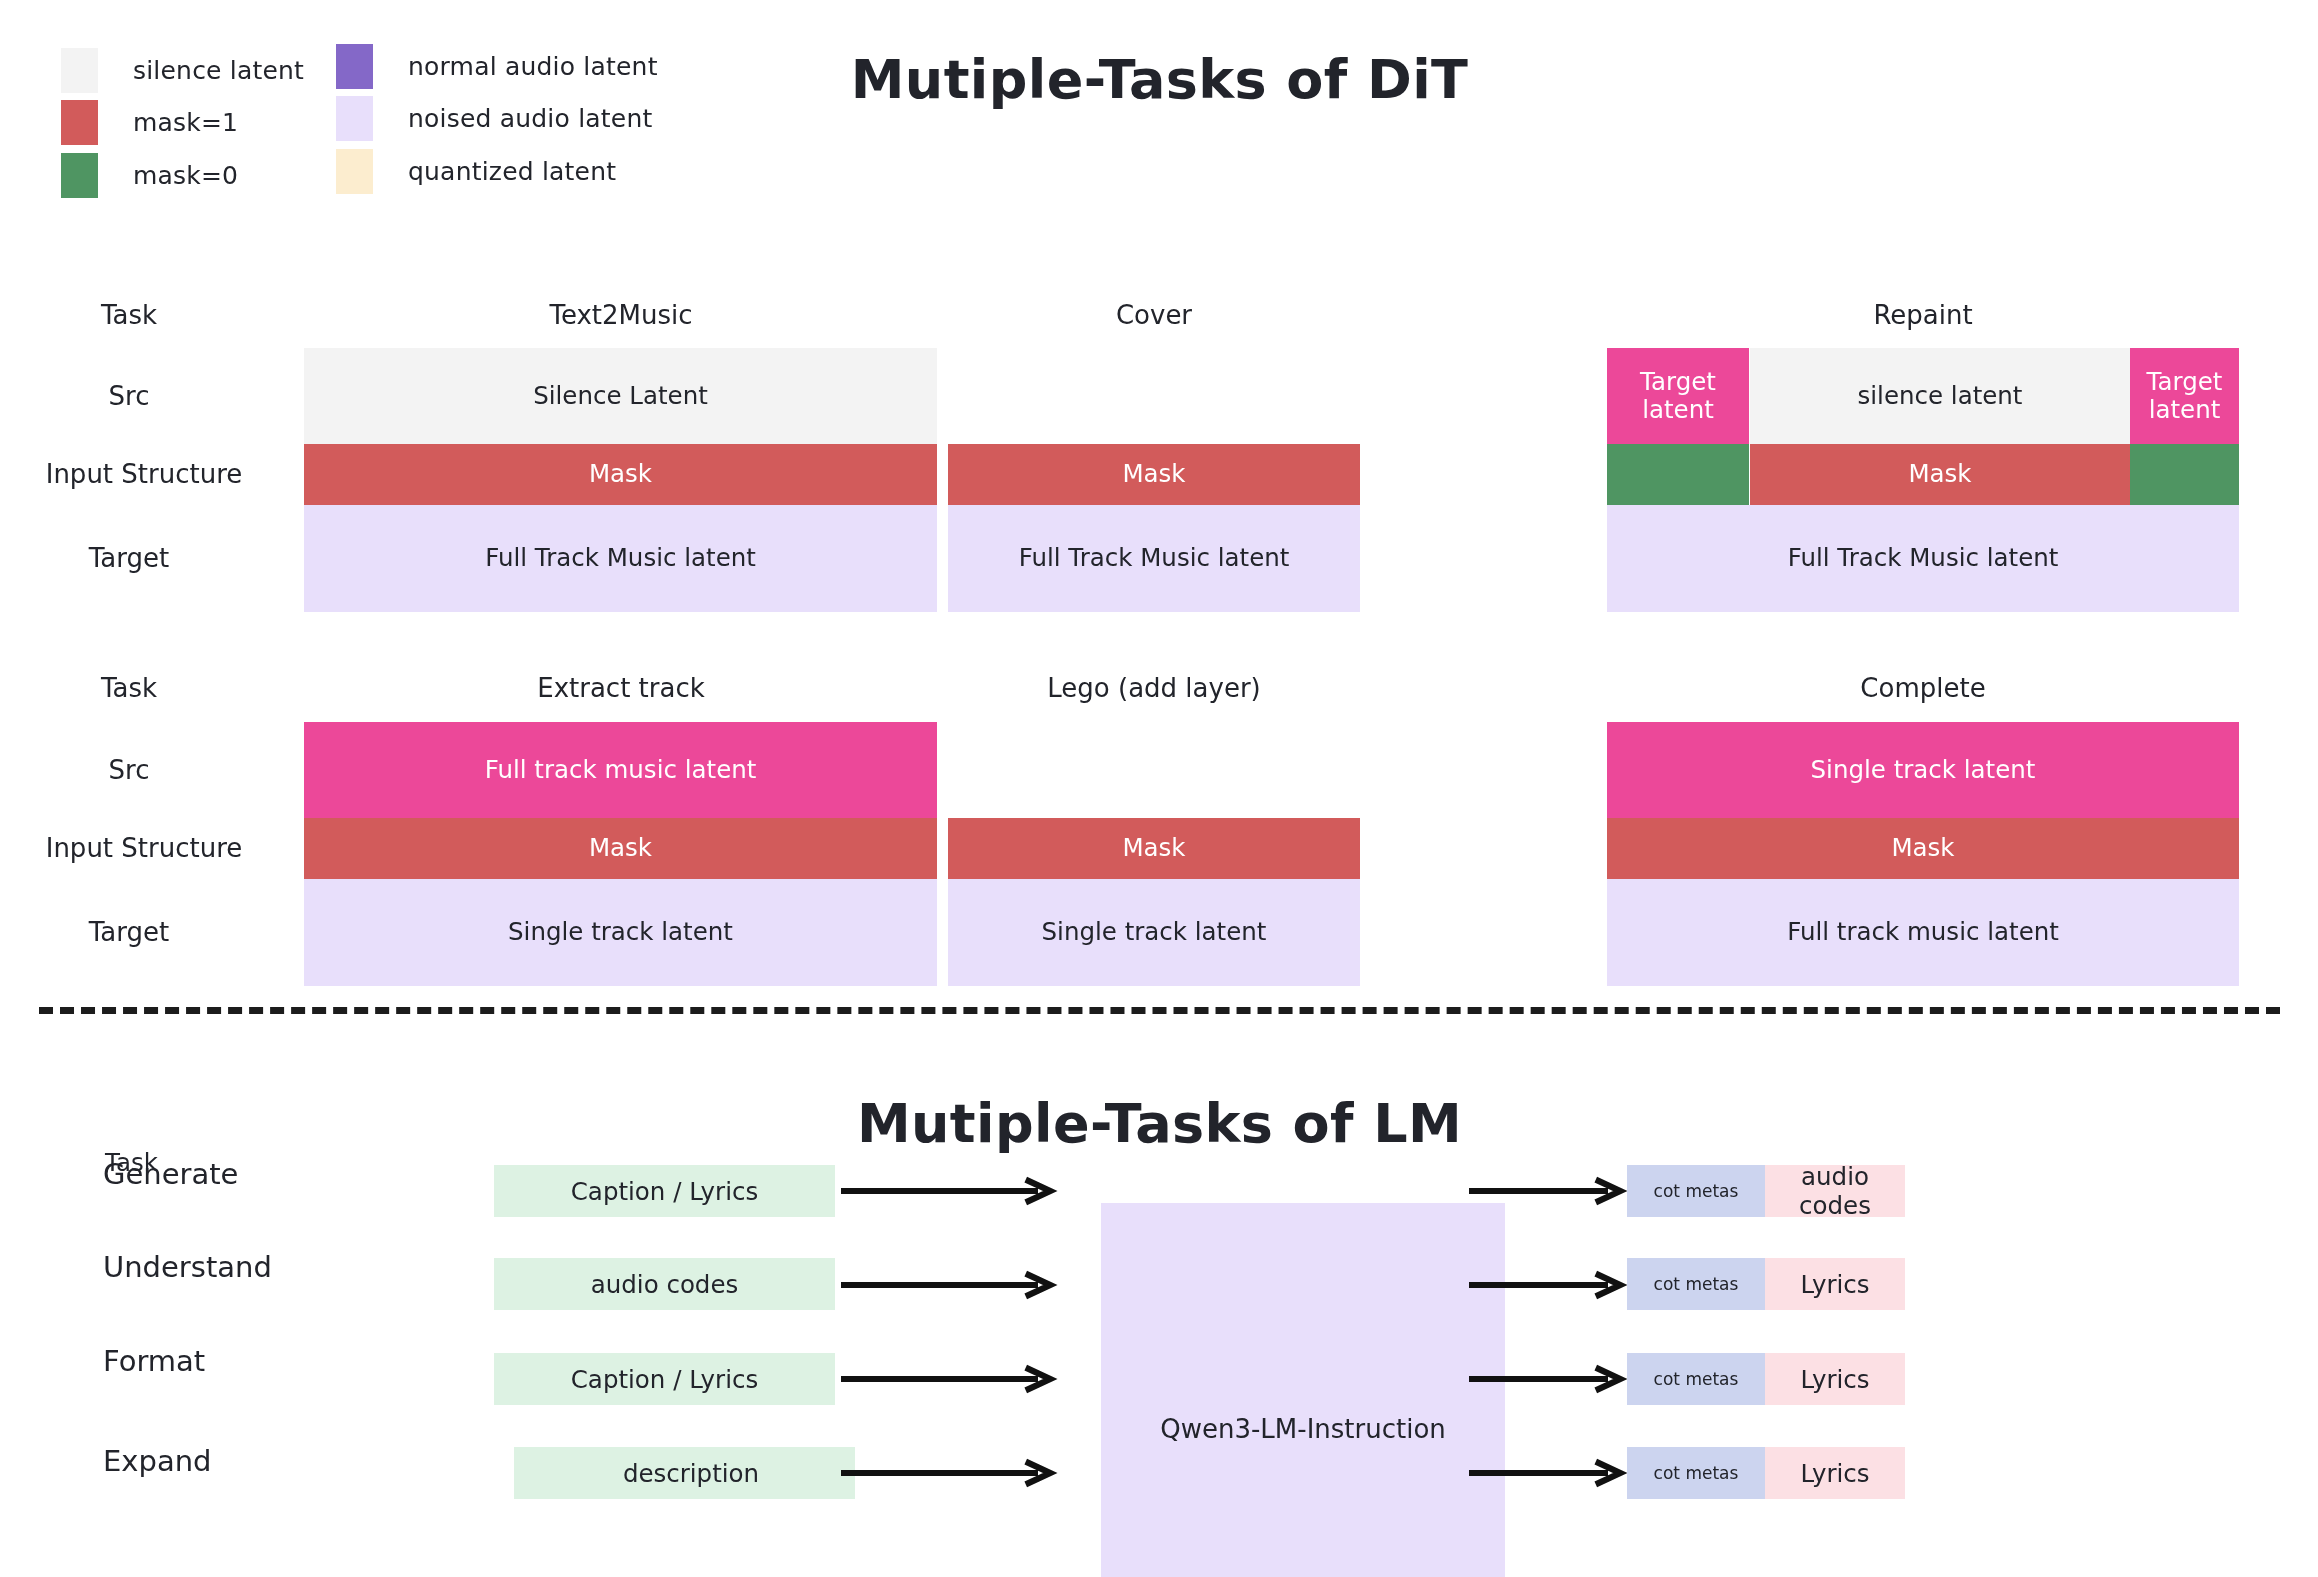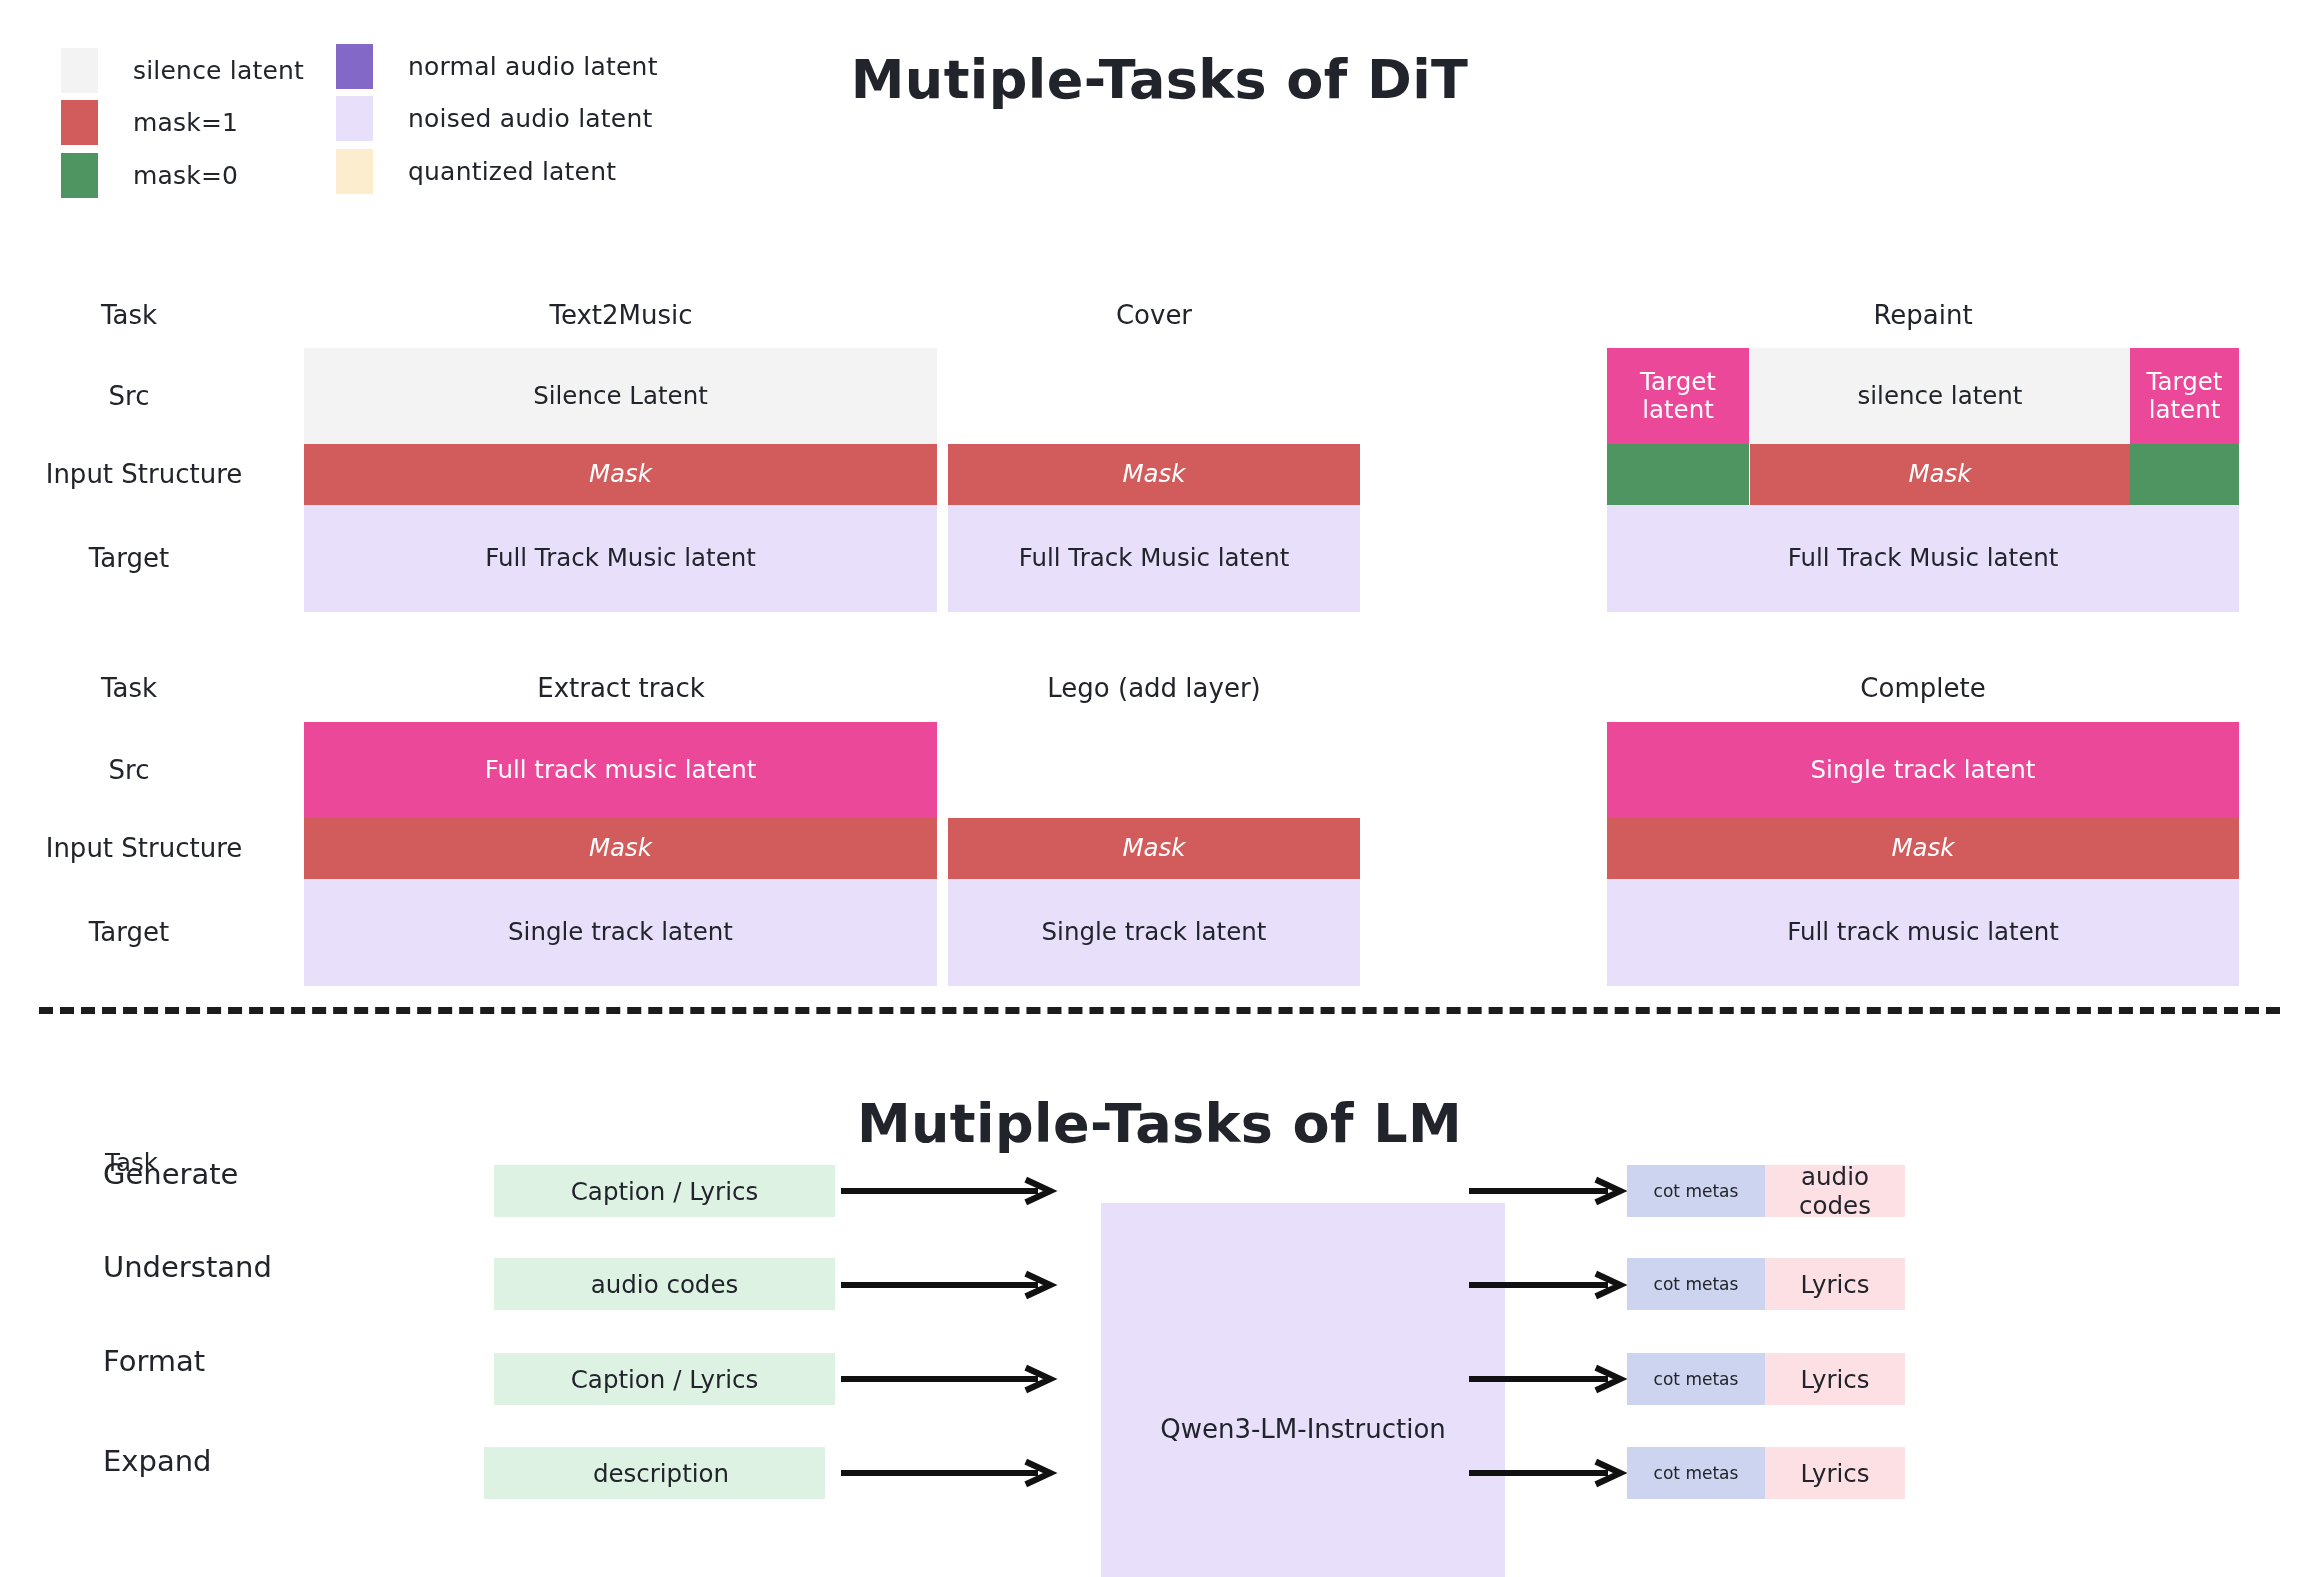--- a/index.html
+++ b/index.html
@@ -36,21 +36,21 @@
   }
   .cell{
     display:flex;align-items:center;justify-content:center;
     text-align:center;font-size:24.5px;line-height:1.15;
     box-sizing:border-box;padding:1.7px 5.2px;
   }
   .c-silence{background:#f3f3f3;color:#22242b;}
   .c-quant{background:#fcedcf;color:#22242b;}
   .c-normal{background:#ec4899;color:#ffffff;}
   .c-noised{background:#e8dffb;color:#22242b;}
-  .c-mask1{background:#d25b5b;color:#ffffff;font-style:italic;}
+  .c-mask1{background:#d25b5b;color:#ffffff;}
   .c-mask0{background:#4f9562;color:#ffffff;}
 
   
   #divider{
     left:39px;top:1007px;width:2241px;height:0;
     border-top:7.9px dashed #1c1c1c;
   }
 
   
   .lm-rowlabel{
@@ -198,21 +198,21 @@
     </div>
     <div class="abs arrow" style="left: 1469px; top: 243px; width: 153px;">
       <svg viewBox="0 0 175 32" preserveAspectRatio="none">
         <line x1="0" y1="16" x2="159" y2="16" stroke="#111" stroke-width="7"></line>
         <polyline points="145,3 173,16 145,29" fill="none" stroke="#111" stroke-width="7" stroke-linejoin="miter" stroke-linecap="butt"></polyline>
       </svg>
     </div>
     <div class="abs lm-out-a" style="left: 1627px; top: 217px; width: 138px; height: 52px;">cot metas</div>
     <div class="abs lm-out-b" style="left: 1765px; top: 217px; width: 140px; height: 52px;">Lyrics</div>
     <div class="abs lm-rowlabel" style="left: 103px; top: 325px;">Expand</div>
-    <div class="abs lm-in" style="left: 484px; top: 311px; width: 341px; height: 52px; padding-left: 13px;">description</div>
+    <div class="abs lm-in" style="left: 514px; top: 311px; width: 341px; height: 52px; padding-left: 13px;">description</div>
     <div class="abs arrow" style="left: 841px; top: 337px; width: 211px;">
       <svg viewBox="0 0 241 32" preserveAspectRatio="none">
         <line x1="0" y1="16" x2="225" y2="16" stroke="#111" stroke-width="7"></line>
         <polyline points="211,3 239,16 211,29" fill="none" stroke="#111" stroke-width="7" stroke-linejoin="miter" stroke-linecap="butt"></polyline>
       </svg>
     </div>
     <div class="abs arrow" style="left: 1469px; top: 337px; width: 153px;">
       <svg viewBox="0 0 175 32" preserveAspectRatio="none">
         <line x1="0" y1="16" x2="159" y2="16" stroke="#111" stroke-width="7"></line>
         <polyline points="145,3 173,16 145,29" fill="none" stroke="#111" stroke-width="7" stroke-linejoin="miter" stroke-linecap="butt"></polyline>

